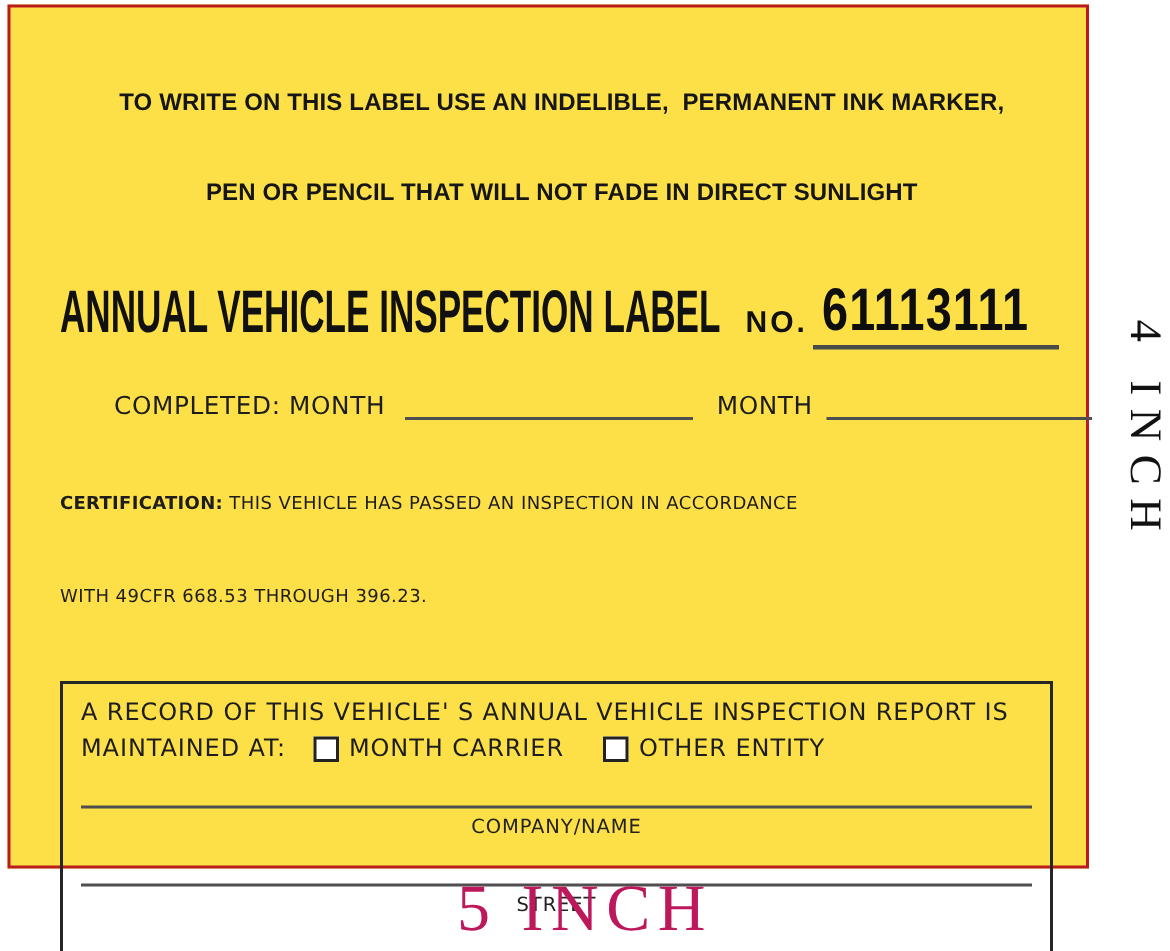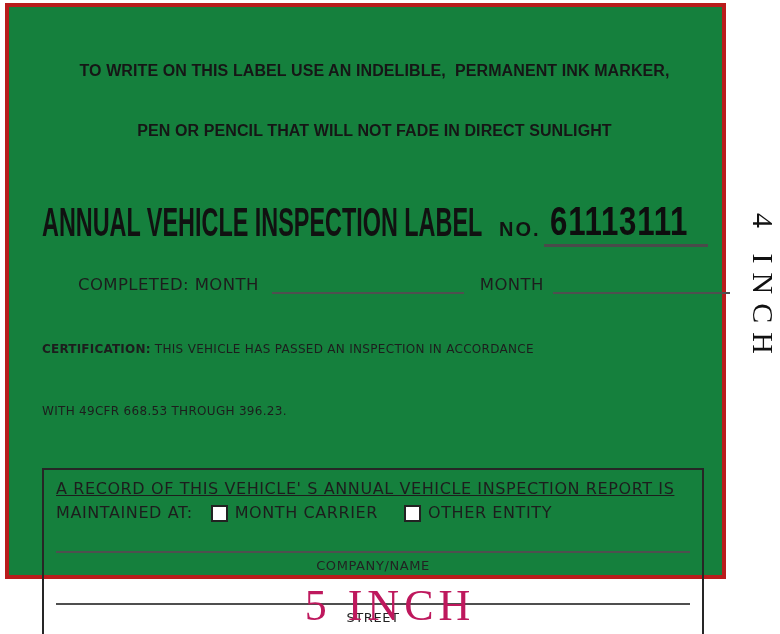--- a/index.html
+++ b/index.html
@@ -3,32 +3,32 @@
 <meta charset="utf-8">
 <style>
   html,body { margin:0; padding:0; background:#ffffff; }
   .page {
     position:relative; width:780px; height:634px; background:#ffffff;
     overflow:hidden; font-family:"DejaVu Sans", sans-serif; color:#1d1d1d;
   }
   
   .sheet {
     position:absolute; left:5px; top:3px; width:721px; height:576px;
-    background:#15803d; border:4px solid #b91c1c; box-sizing:border-box;
+    background:#fde047; border:2px solid #b91c1c; box-sizing:border-box;
   }
   .sheet-inner { padding:14px 15px 0 33px; }
 
   .instructions {
     text-align:center; font-family:"Liberation Sans", sans-serif;
     font-weight:bold; font-size:16px; line-height:20px; color:#161616;
     white-space:pre-wrap; letter-spacing:0.1px;
   }
 
   
-  .title-row { position:relative; height:50px; margin-top:18px; }
+  .title-row { position:relative; height:50px; margin-top:6px; }
   .title-text {
     position:absolute; left:0; top:1px; font-family:"Liberation Sans", sans-serif;
     font-weight:bold; font-size:40px; line-height:44px; white-space:nowrap;
     transform:scaleX(0.585); transform-origin:0 0; color:#111;
   }
   .no-label {
     position:absolute; left:457px; top:19px; font-family:"Liberation Sans", sans-serif;
     font-weight:bold; font-size:20px; letter-spacing:2px; color:#111;
   }
   .no-value {
@@ -52,21 +52,21 @@
 
   .para { font-size:12px; line-height:20.5px; letter-spacing:0.3px; white-space:pre-wrap; }
   .para .bold { font-weight:bold; letter-spacing:0.2px; }
   .cert { margin-top:3px; }
 
   
   .record-box {
     box-sizing:border-box; width:662px; height:247px; margin-top:6px;
     border:2px solid #262626; padding:9px 12px 0 12px;
   }
-  .box-line1 { font-size:16px; line-height:19px; letter-spacing:0.6px; white-space:pre-wrap;text-decoration:underline; }
+  .box-line1 { font-size:16px; line-height:19px; letter-spacing:0.6px; white-space:pre-wrap; }
   .maintained-row { display:flex; align-items:flex-end; margin-top:5px; font-size:16px; letter-spacing:0.6px; }
   .cb { width:13px; height:13px; border:2px solid #222; background:#fff; flex:none; box-sizing:content-box; }
   .maintained-row .cb1 { margin-left:18px; margin-right:7px; }
   .maintained-row .cb2 { margin-left:26px; margin-right:7px; }
 
   .field { margin-top:29px; }
   .field-first { }
   .wline { height:0; border-bottom:2px solid #4f4f4f; }
   .field-label {
     text-align:center; font-size:13px; letter-spacing:0.6px; margin-top:5px; line-height:16px; color:#222;

